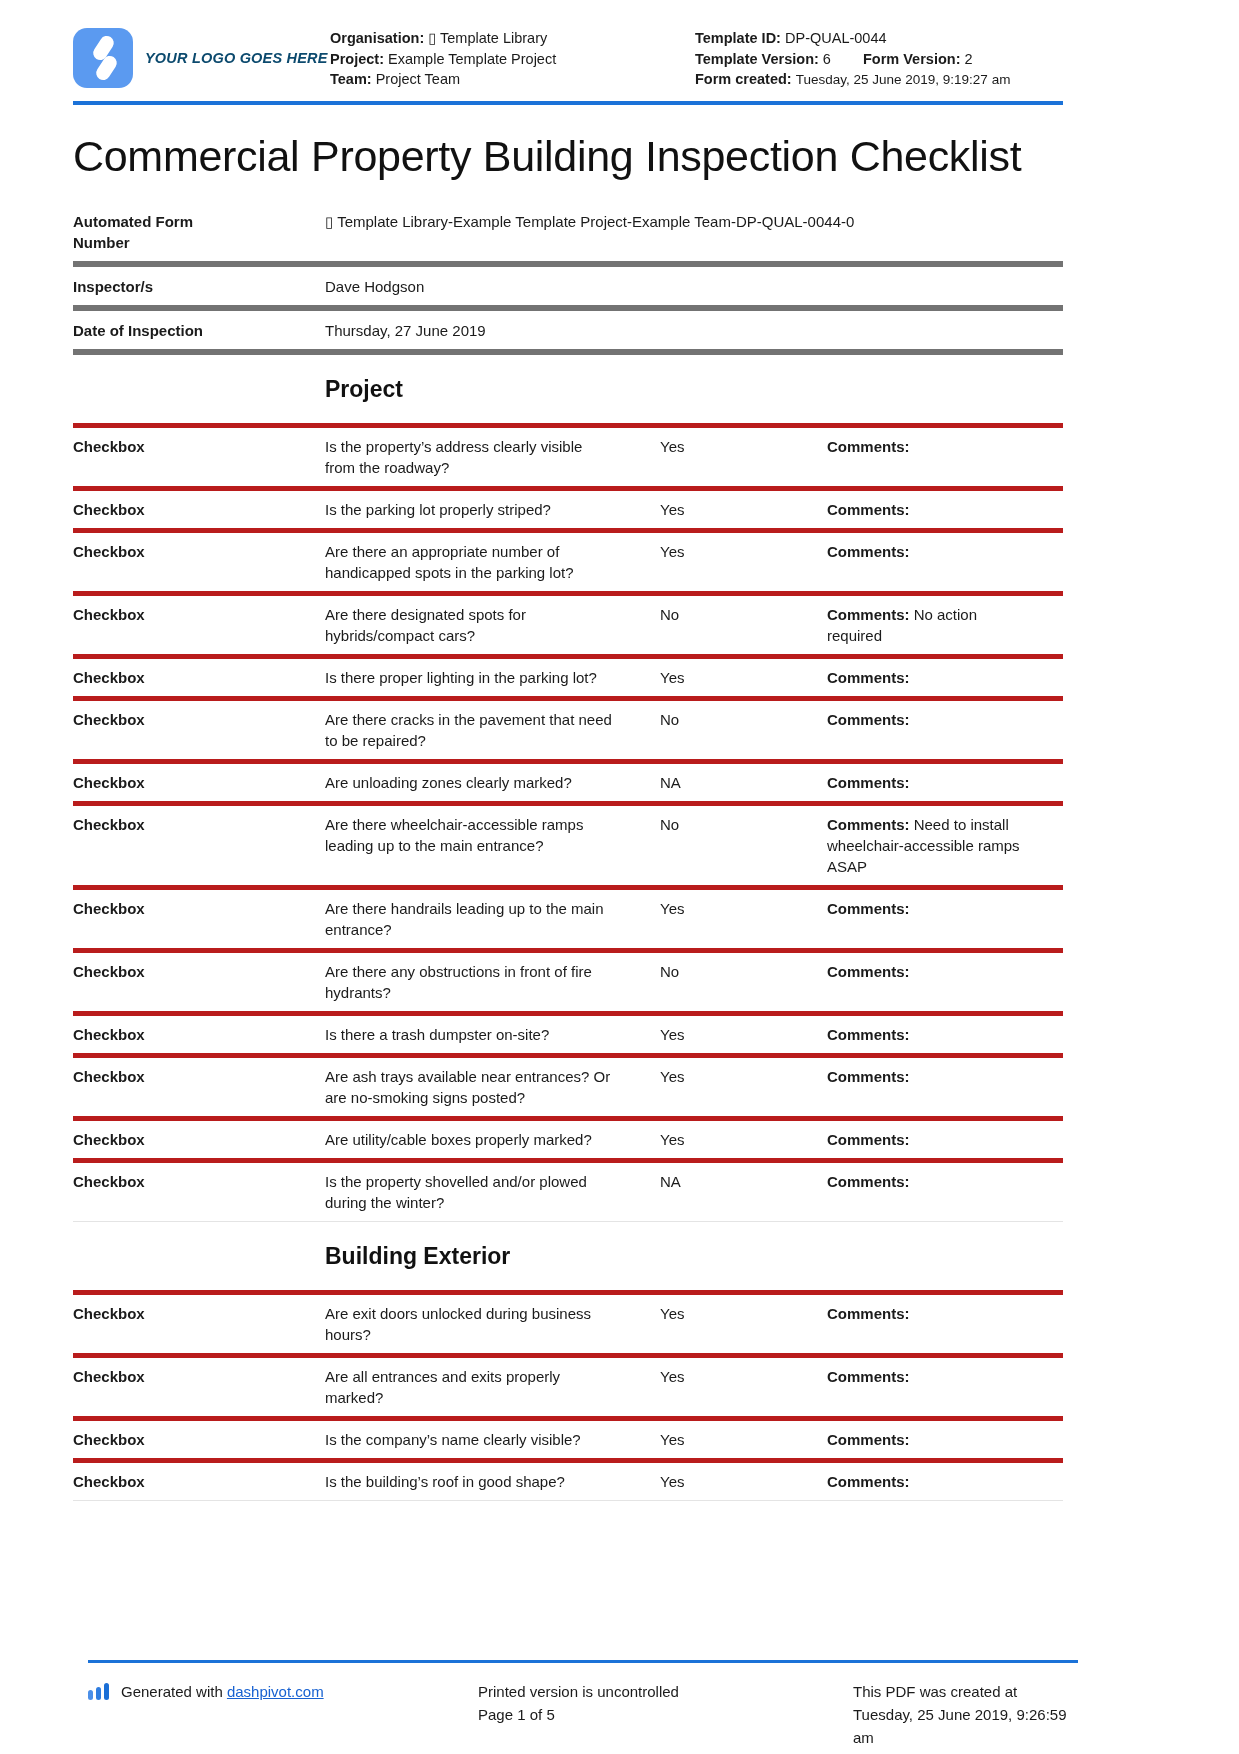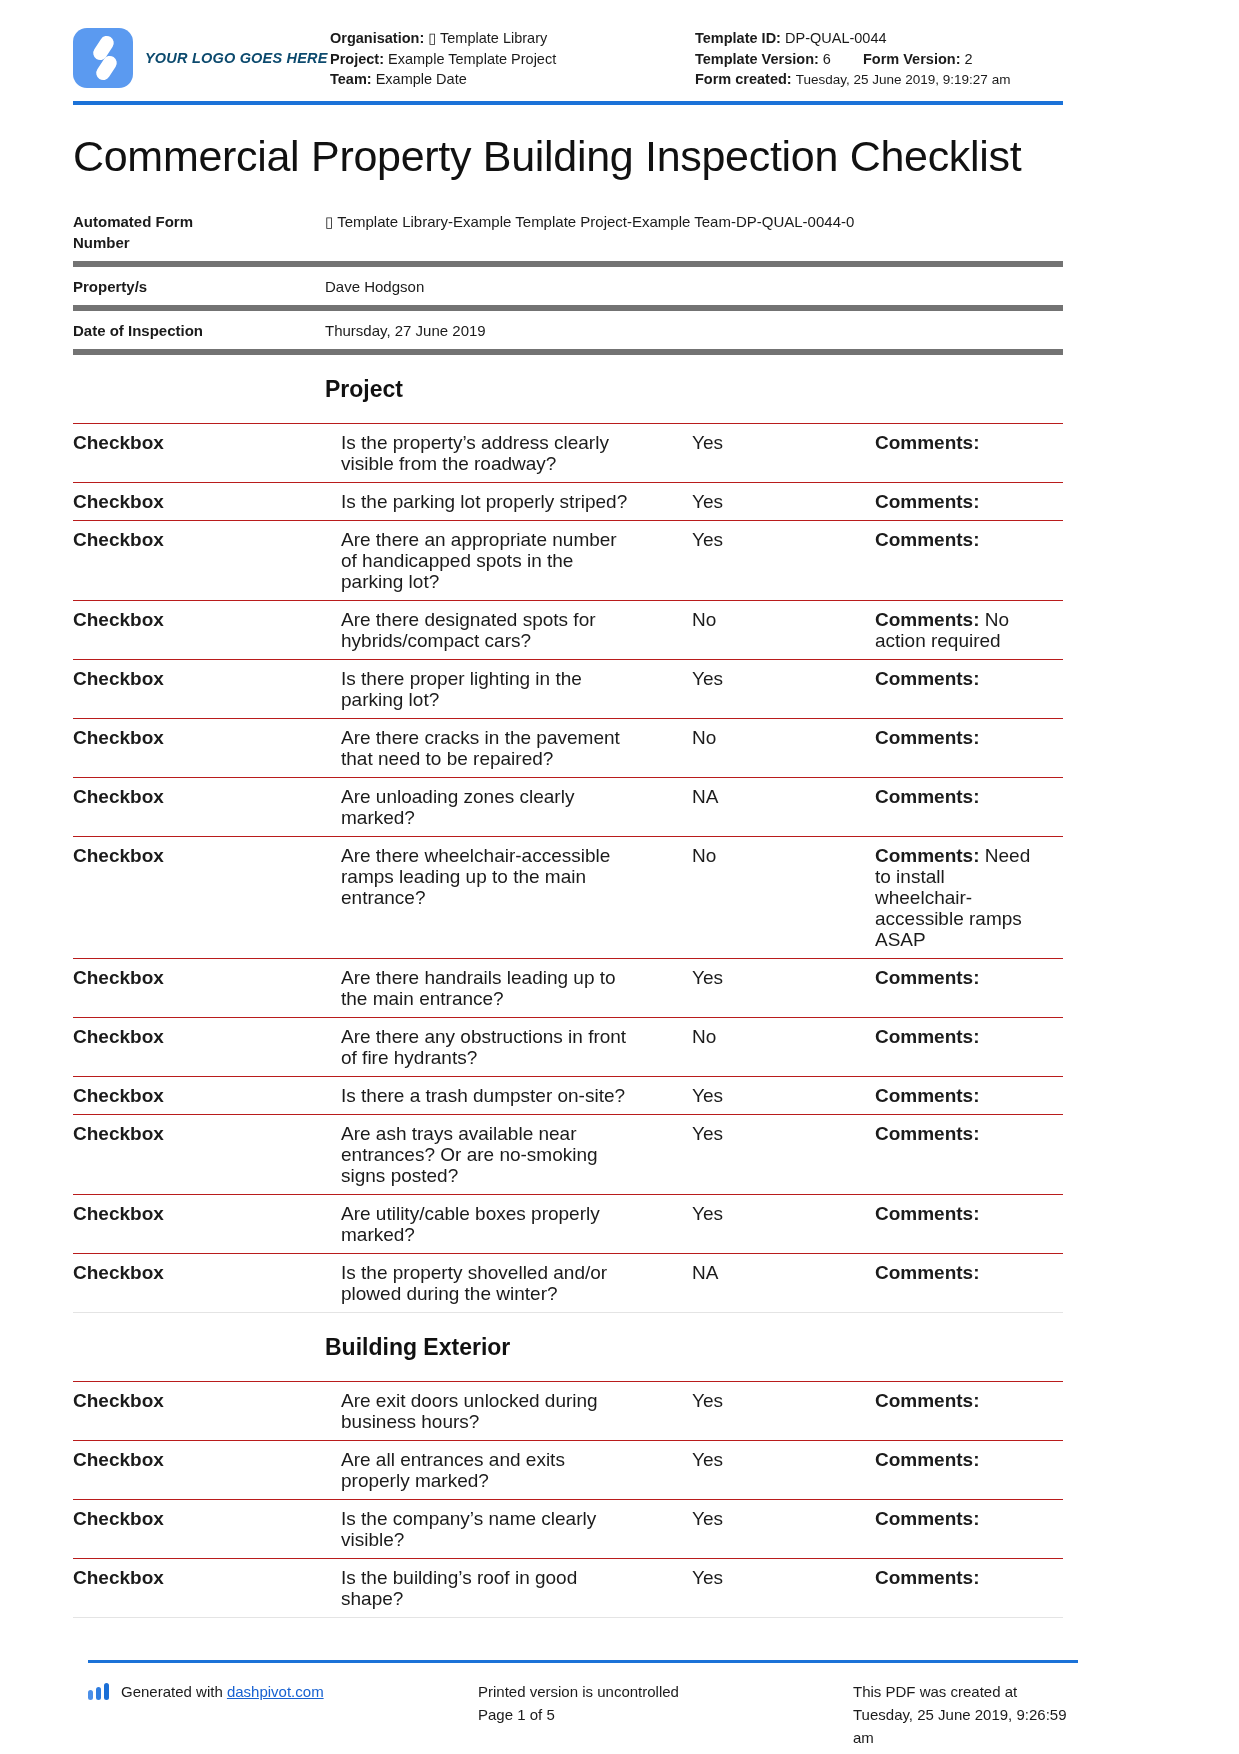--- a/index.html
+++ b/index.html
@@ -41,22 +41,22 @@
   .meta-label{font-weight:bold;width:170px;}
   .meta-value{}
 
   
   .section-heading{
     font-size:23px;font-weight:bold;margin-left:252px;
     padding:21px 0 20px 0;color:#111;
   }
   .check-row{
     display:grid;grid-template-columns:252px 335px 167px 1fr;
-    padding:8px 0;border-top:1px solid #b91c1c;
-    font-size:19px;line-height:21px;align-items:start;gap:16px;
+    padding:8px 0;border-top:5px solid #b91c1c;
+    font-size:15px;line-height:21px;align-items:start;
   }
   .check-row:last-child{border-bottom:1px solid #e4e4e4;}
   .cell-type{font-weight:bold;}
   .cell-q{padding-right:45px;}
   .cell-a{}
   .cell-c{padding-right:30px;}
 
   
   .footer{position:absolute;left:88px;top:1660px;width:990px;}
   .footer-rule{height:3px;background:#1b72d8;}
@@ -82,21 +82,21 @@
           <rect x="0" y="0" width="60" height="60" rx="14" fill="#5b9af0"></rect>
           <rect x="23.5" y="7" width="14" height="26" rx="7" fill="#ffffff" transform="rotate(33 30.5 20)"></rect>
           <rect x="26.5" y="27" width="14" height="26" rx="7" fill="#ffffff" transform="rotate(33 33.5 40)"></rect>
         </svg>
         <span class="logo-text">YOUR LOGO GOES HERE</span>
       </div>
 
       <div class="hcol hcol-mid">
         <div><span class="b">Organisation:</span> <span>▯ Template Library</span></div>
         <div><span class="b">Project:</span> <span>Example Template Project</span></div>
-        <div><span class="b">Team:</span> <span>Example Date</span></div>
+        <div><span class="b">Team:</span> <span>Project Team</span></div>
       </div>
 
       <div class="hcol hcol-right">
         <div><span class="b">Template ID:</span> <span>DP-QUAL-0044</span></div>
         <div>
           <span class="b">Template Version:</span> <span>6</span>
           <span class="b fv-gap">Form Version:</span> <span>2</span>
         </div>
         <div><span class="b">Form created:</span> <span class="small-dt">Tuesday, 25 June 2019, 9:19:27 am</span></div>
       </div>
@@ -106,21 +106,21 @@
 
     <h1>Commercial Property Building Inspection Checklist</h1>
 
     <div id="meta-rows">
   <div class="meta-row">
     <div class="meta-label">Automated Form Number</div>
     <div class="meta-value">▯ Template Library-Example Template Project-Example Team-DP-QUAL-0044-0</div>
   </div>
 
   <div class="meta-row">
-    <div class="meta-label">Property/s</div>
+    <div class="meta-label">Inspector/s</div>
     <div class="meta-value">Dave Hodgson</div>
   </div>
 
   <div class="meta-row">
     <div class="meta-label">Date of Inspection</div>
     <div class="meta-value">Thursday, 27 June 2019</div>
   </div>
 </div>
 
     <div id="sections">

